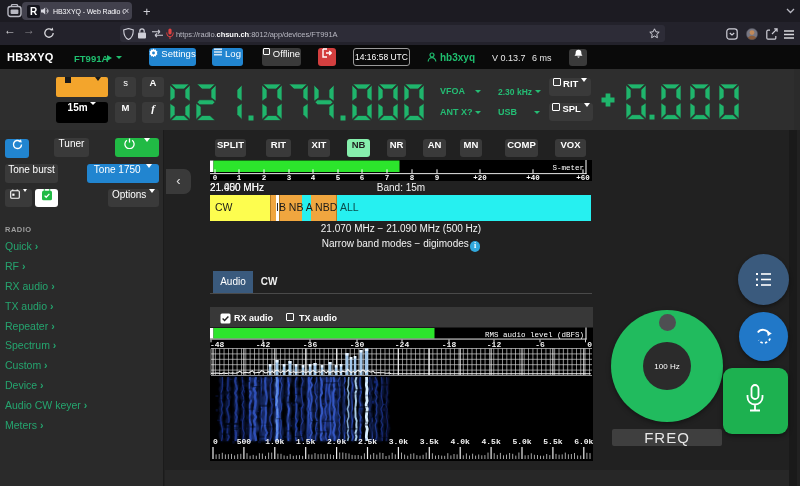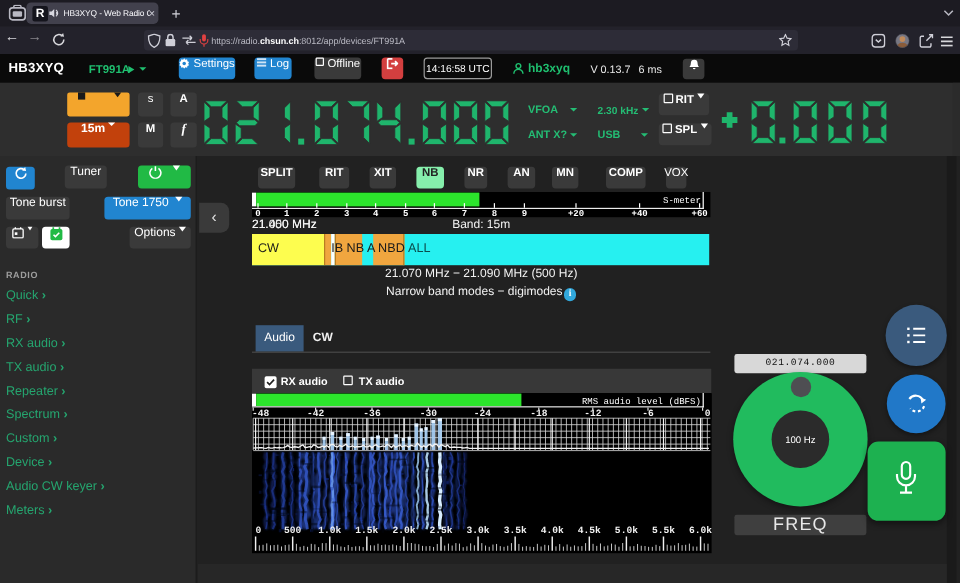--- a/index.html
+++ b/index.html
@@ -116,21 +116,21 @@
           <path d="M3.4,7.6 a1.1,1.1 0 0 0 2.2,0" fill="#fff"></path>
         </svg>
       </div>
 </div>
 
 <div class="abs" style="left:0;top:69px;width:800px;height:61px;background:#2e2e2e">
   <div class="btn" style="left:56px;top:8px;width:52px;height:20px;background:#f3a52c;color:#1a1a1a;border-radius:2px;justify-content:flex-start">
         <span style="display:inline-block;width:6px;height:6px;background:#1a1a1a;margin-left:9px"></span>
         <span style="margin-left:24px;width:0;height:0;border-left:3.5px solid transparent;border-right:3.5px solid transparent;border-top:4px solid #1a1a1a"></span>
       </div>
-  <div class="btn" style="left:56px;top:33px;width:52px;height:21px;font-weight:bold;background:#c2410c;font-size:10px">15m&nbsp;<span class="caret" style="border-left-width:3px;border-right-width:3px;border-top-width:3.5px"></span></div>
+  <div class="btn" style="left:56px;top:33px;width:52px;height:21px;font-weight:bold;background:#000000;font-size:10px">15m&nbsp;<span class="caret" style="border-left-width:3px;border-right-width:3px;border-top-width:3.5px"></span></div>
   <div class="btn dkbtn" style="left:115px;top:8px;width:21px;height:20px">s</div>
   <div class="btn dkbtn" style="left:115px;top:33px;width:21px;height:21px;font-weight:bold">M</div>
   <div class="btn dkbtn" style="left:142px;top:8px;width:22px;height:20px;font-weight:bold">A</div>
   <div class="btn dkbtn" style="left:142px;top:33px;width:22px;height:21px;font-style:italic;font-weight:bold;font-family:'Liberation Serif',serif;font-size:11px">f</div>
   <svg style="position:absolute;left:170px;top:15px" width="254" height="37" viewBox="0 0 254 37" preserveAspectRatio="none">
         <polygon points="0.8,0.0 19.2,0.0 14.0,5.0 6.0,5.0" fill="#1fb56c" stroke="#2e2e2e" stroke-width="0.7"></polygon>
         <polygon points="20.0,0.9 15.0,5.9 15.0,13.8 20.0,17.2" fill="#1fb56c" stroke="#2e2e2e" stroke-width="0.7"></polygon>
         <polygon points="20.0,19.3 15.0,22.7 15.0,30.6 20.0,35.6" fill="#1fb56c" stroke="#2e2e2e" stroke-width="0.7"></polygon>
         <polygon points="0.8,36.5 6.0,31.5 14.0,31.5 19.2,36.5" fill="#1fb56c" stroke="#2e2e2e" stroke-width="0.7"></polygon>
         <polygon points="0.0,19.3 5.0,22.7 5.0,30.6 0.0,35.6" fill="#1fb56c" stroke="#2e2e2e" stroke-width="0.7"></polygon>
@@ -270,21 +270,21 @@
 <div class="abs" style="left:165px;top:470px;width:624px;height:16px;background:#272727"></div>
 
 <div class="btn dkbtn" style="left:215px;top:139px;width:31px;height:18px;font-weight:bold">SPLIT</div>
 <div class="btn dkbtn" style="left:266px;top:139px;width:25px;height:18px;font-weight:bold">RIT</div>
 <div class="btn dkbtn" style="left:308px;top:139px;width:22px;height:18px;font-weight:bold">XIT</div>
 <div class="btn" style="left:347px;top:139px;width:23px;height:18px;font-weight:bold;background:#86efac;color:#222">NB</div>
 <div class="btn dkbtn" style="left:387px;top:139px;width:19px;height:18px;font-weight:bold">NR</div>
 <div class="btn dkbtn" style="left:423px;top:139px;width:23px;height:18px;font-weight:bold">AN</div>
 <div class="btn dkbtn" style="left:460px;top:139px;width:22px;height:18px;font-weight:bold">MN</div>
 <div class="btn dkbtn" style="left:505px;top:139px;width:33px;height:18px;font-weight:bold">COMP</div>
-<div class="btn dkbtn" style="left:555px;top:139px;width:17px;height:18px;font-weight:normal">VOX</div>
+<div class="btn dkbtn" style="left:555px;top:139px;width:31px;height:18px;font-weight:bold">VOX</div>
 
 <svg class="abs" style="left:0;top:0" width="800" height="486" viewBox="0 0 800 486">
   <rect x="210" y="160" width="382" height="21" fill="#000"></rect>
   <rect x="210" y="160.5" width="3.5" height="11.5" fill="#fff"></rect>
   <rect x="213.5" y="160.5" width="186" height="11.5" fill="#2ce52c"></rect>
   <text x="584" y="169.5" fill="#fff" font-size="7.5" font-family="Liberation Mono, monospace" text-anchor="end">S-meter</text>
   <rect x="210" y="173.2" width="376.5" height="0.9" fill="#fff"></rect>
   <rect x="585.5" y="160" width="1" height="14" fill="#fff"></rect>
   <line x1="215" y1="169.3" x2="215" y2="173.2" stroke="#fff" stroke-width="1"></line>
       <text x="215" y="180" fill="#fff" font-size="7.5" font-weight="bold" font-family="Liberation Mono, monospace" text-anchor="middle">0</text>
@@ -889,21 +889,20 @@
       <line x1="568.4" y1="454.3" x2="568.4" y2="459" stroke="#cfcfcf" stroke-width="0.8"></line>
       <line x1="571.4" y1="454.0" x2="571.4" y2="459" stroke="#cfcfcf" stroke-width="0.8"></line>
       <line x1="574.5" y1="453.0" x2="574.5" y2="459" stroke="#cfcfcf" stroke-width="0.8"></line>
       <line x1="577.6" y1="455.4" x2="577.6" y2="459" stroke="#cfcfcf" stroke-width="0.8"></line>
       <line x1="580.7" y1="455.5" x2="580.7" y2="459" stroke="#cfcfcf" stroke-width="0.8"></line>
       <line x1="583.8" y1="447" x2="583.8" y2="459" stroke="#f0f0f0" stroke-width="1.2"></line>
       <line x1="586.9" y1="452.8" x2="586.9" y2="459" stroke="#cfcfcf" stroke-width="0.8"></line>
       <line x1="590.0" y1="453.1" x2="590.0" y2="459" stroke="#cfcfcf" stroke-width="0.8"></line>
 </svg>
 
-<div class="abs" style="left:612px;top:295px;width:110px;height:16px;background:#d8d8d8;border-radius:2px;color:#111;font-family:'Liberation Mono',monospace;font-size:8px;letter-spacing:0.5px;text-align:center;line-height:16px">021.074.000</div>
 <div class="abs" style="left:610.5px;top:310px;width:112px;height:112px;border-radius:50%;background:#21bb5e;box-shadow:0 2px 5px rgba(0,0,0,0.4)"></div>
 <div class="abs" style="left:658.5px;top:314px;width:17px;height:17px;border-radius:50%;background:#4e4e52"></div>
 <div class="abs" style="left:643px;top:342px;width:48px;height:48px;border-radius:50%;background:#2b2b2b;color:#fff;font-size:8px;display:flex;align-items:center;justify-content:center">100 Hz</div>
 <div class="abs" style="left:612px;top:429px;width:110px;height:17px;background:#3f3f3f;border-radius:2px;color:#e8e8e8;font-size:15px;letter-spacing:1px;text-align:center;line-height:17px">FREQ</div>
 
 <div class="abs" style="left:738px;top:254px;width:51px;height:51px;border-radius:50%;background:#3a5a7d;box-shadow:0 2px 4px rgba(0,0,0,0.4)">
   <svg style="position:absolute;left:17px;top:17px" width="17" height="17" viewBox="0 0 17 17">
         <g stroke="#fff" stroke-width="1.6">
           <rect x="1" y="2" width="2" height="2" fill="#fff" stroke="none"></rect>
           <line x1="6" y1="3" x2="16" y2="3"></line>

